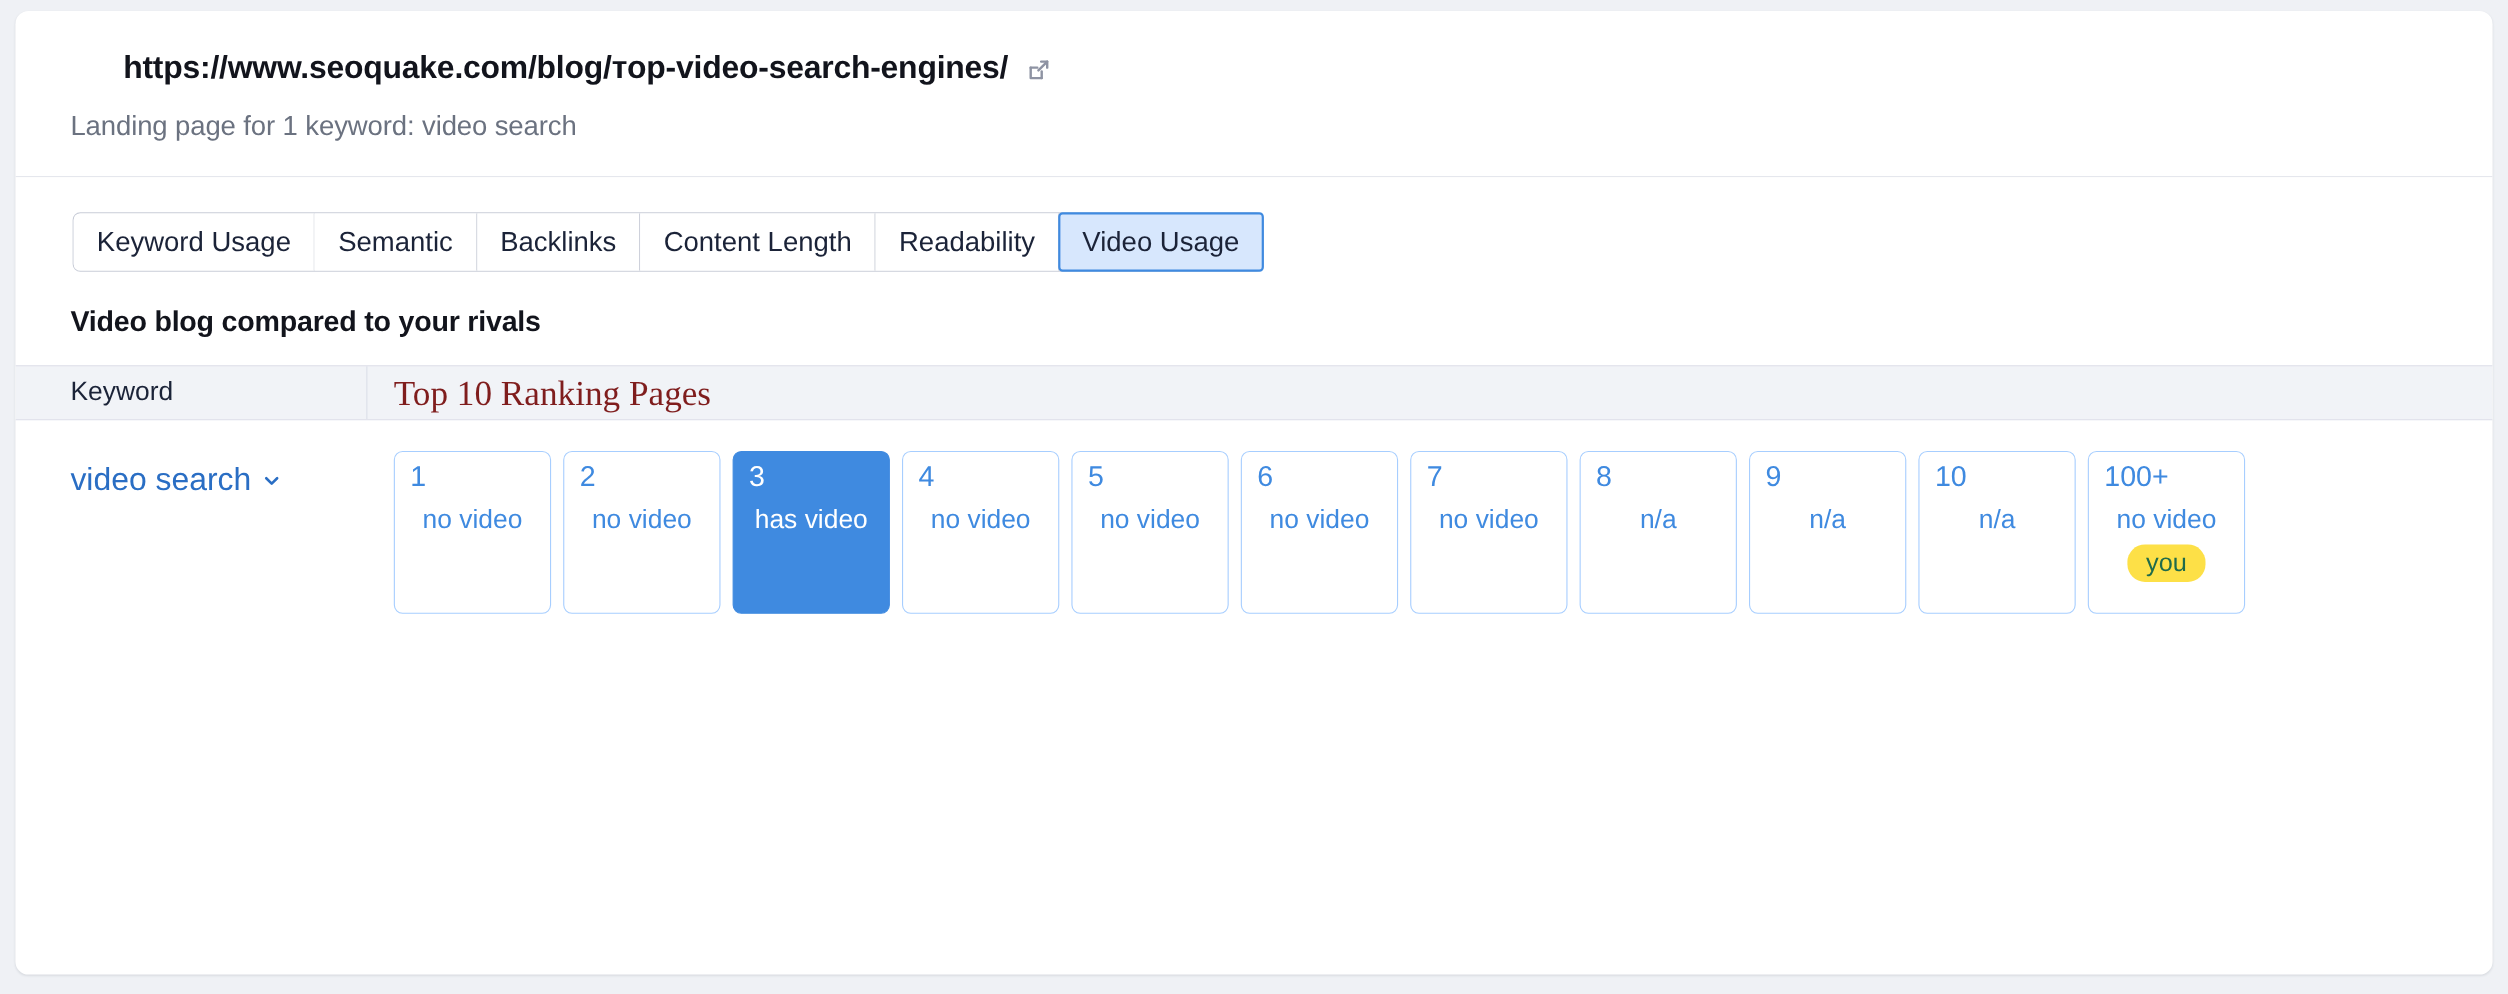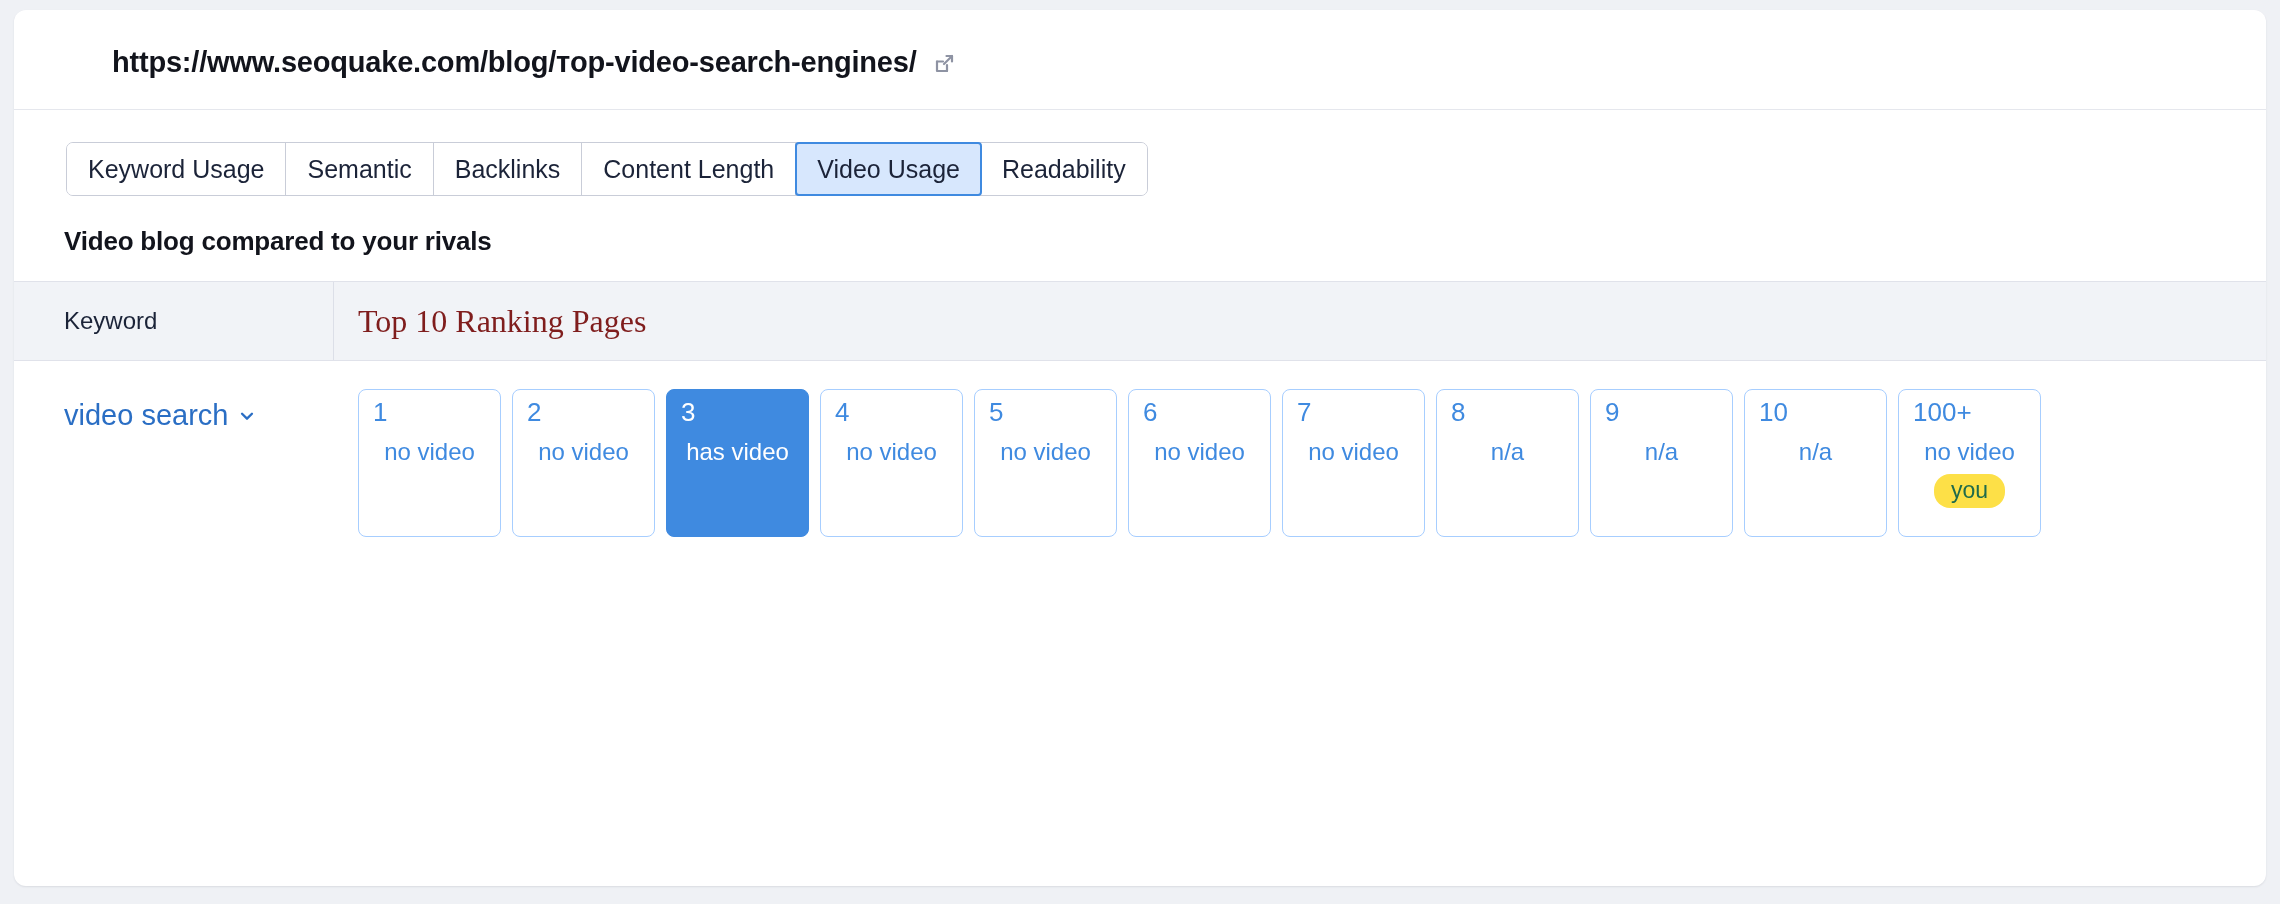--- a/index.html
+++ b/index.html
@@ -117,21 +117,21 @@
   }
 
   
   .table { width: 100%; }
 
   .thead {
     display: flex;
     background: #f1f3f7;
     border-top: 1px solid #e0e2ea;
     border-bottom: 1px solid #e0e2ea;
-    height: 80px;
+    height: 50px;
     align-items: center;
   }
 
   .th-keyword {
     width: 320px;
     padding-left: 50px;
     font-size: 24px;
     color: #1b2338;
     height: 100%;
     display: flex;
@@ -246,30 +246,31 @@
         <span class="ext-icon">
           <svg width="24" height="24" viewBox="0 0 24 24" fill="none" stroke="#8e93a3" stroke-width="2.2" stroke-linecap="round" stroke-linejoin="round">
             <path d="M5 9.5 V19 H15"></path>
             <path d="M5 9.5 H11"></path>
             <path d="M15 19 V13"></path>
             <path d="M12 12 L20 4"></path>
             <path d="M14.5 4 H20 V9.5"></path>
           </svg>
         </span>
       </div>
+      <div class="subtitle">Landing page for 1 keyword: video search</div>
     </div>
 
     <div class="tabs-wrap">
       <div class="tabs">
         <div class="tab">Keyword Usage</div>
         <div class="tab">Semantic</div>
         <div class="tab">Backlinks</div>
         <div class="tab">Content Length</div>
+        <div class="tab">Readability</div>
         <div class="tab active">Video Usage</div>
-        <div class="tab">Readability</div>
       </div>
     </div>
 
     <div class="section-title">Video blog compared to your rivals</div>
 
     <div class="table">
       <div class="thead">
         <div class="th-keyword">Keyword</div>
         <div class="th-pages">Top 10 Ranking Pages</div>
       </div>

